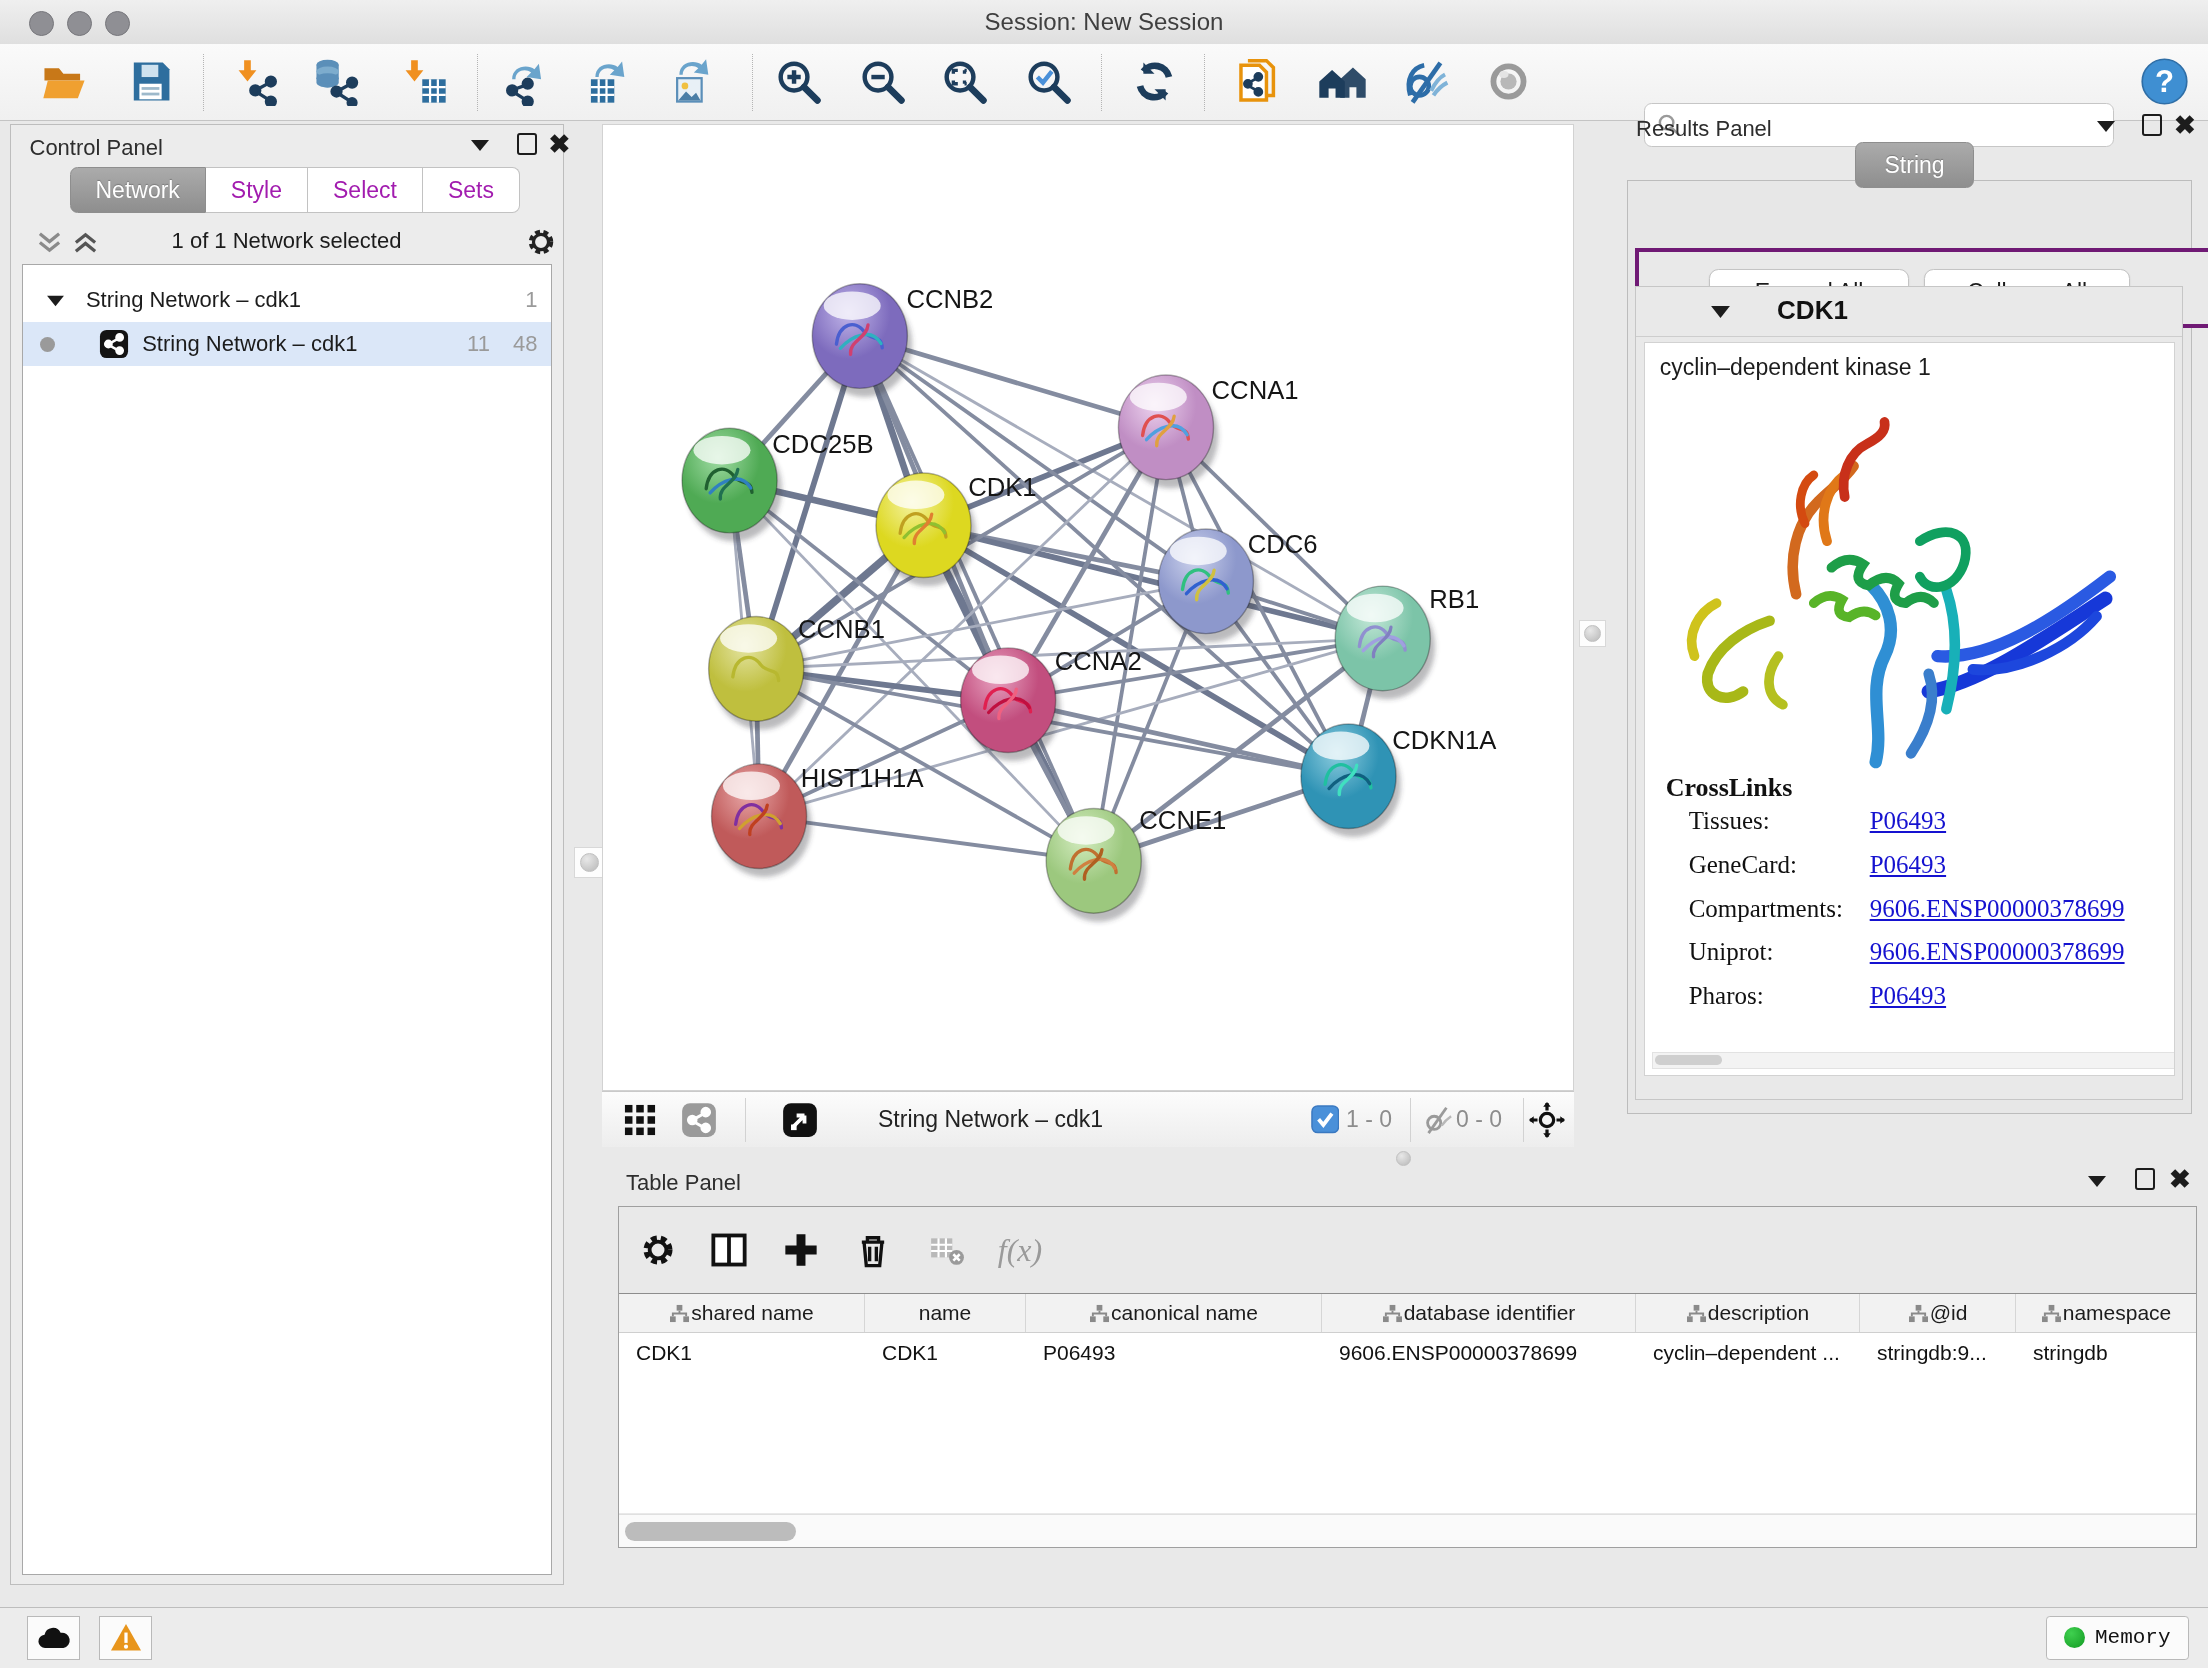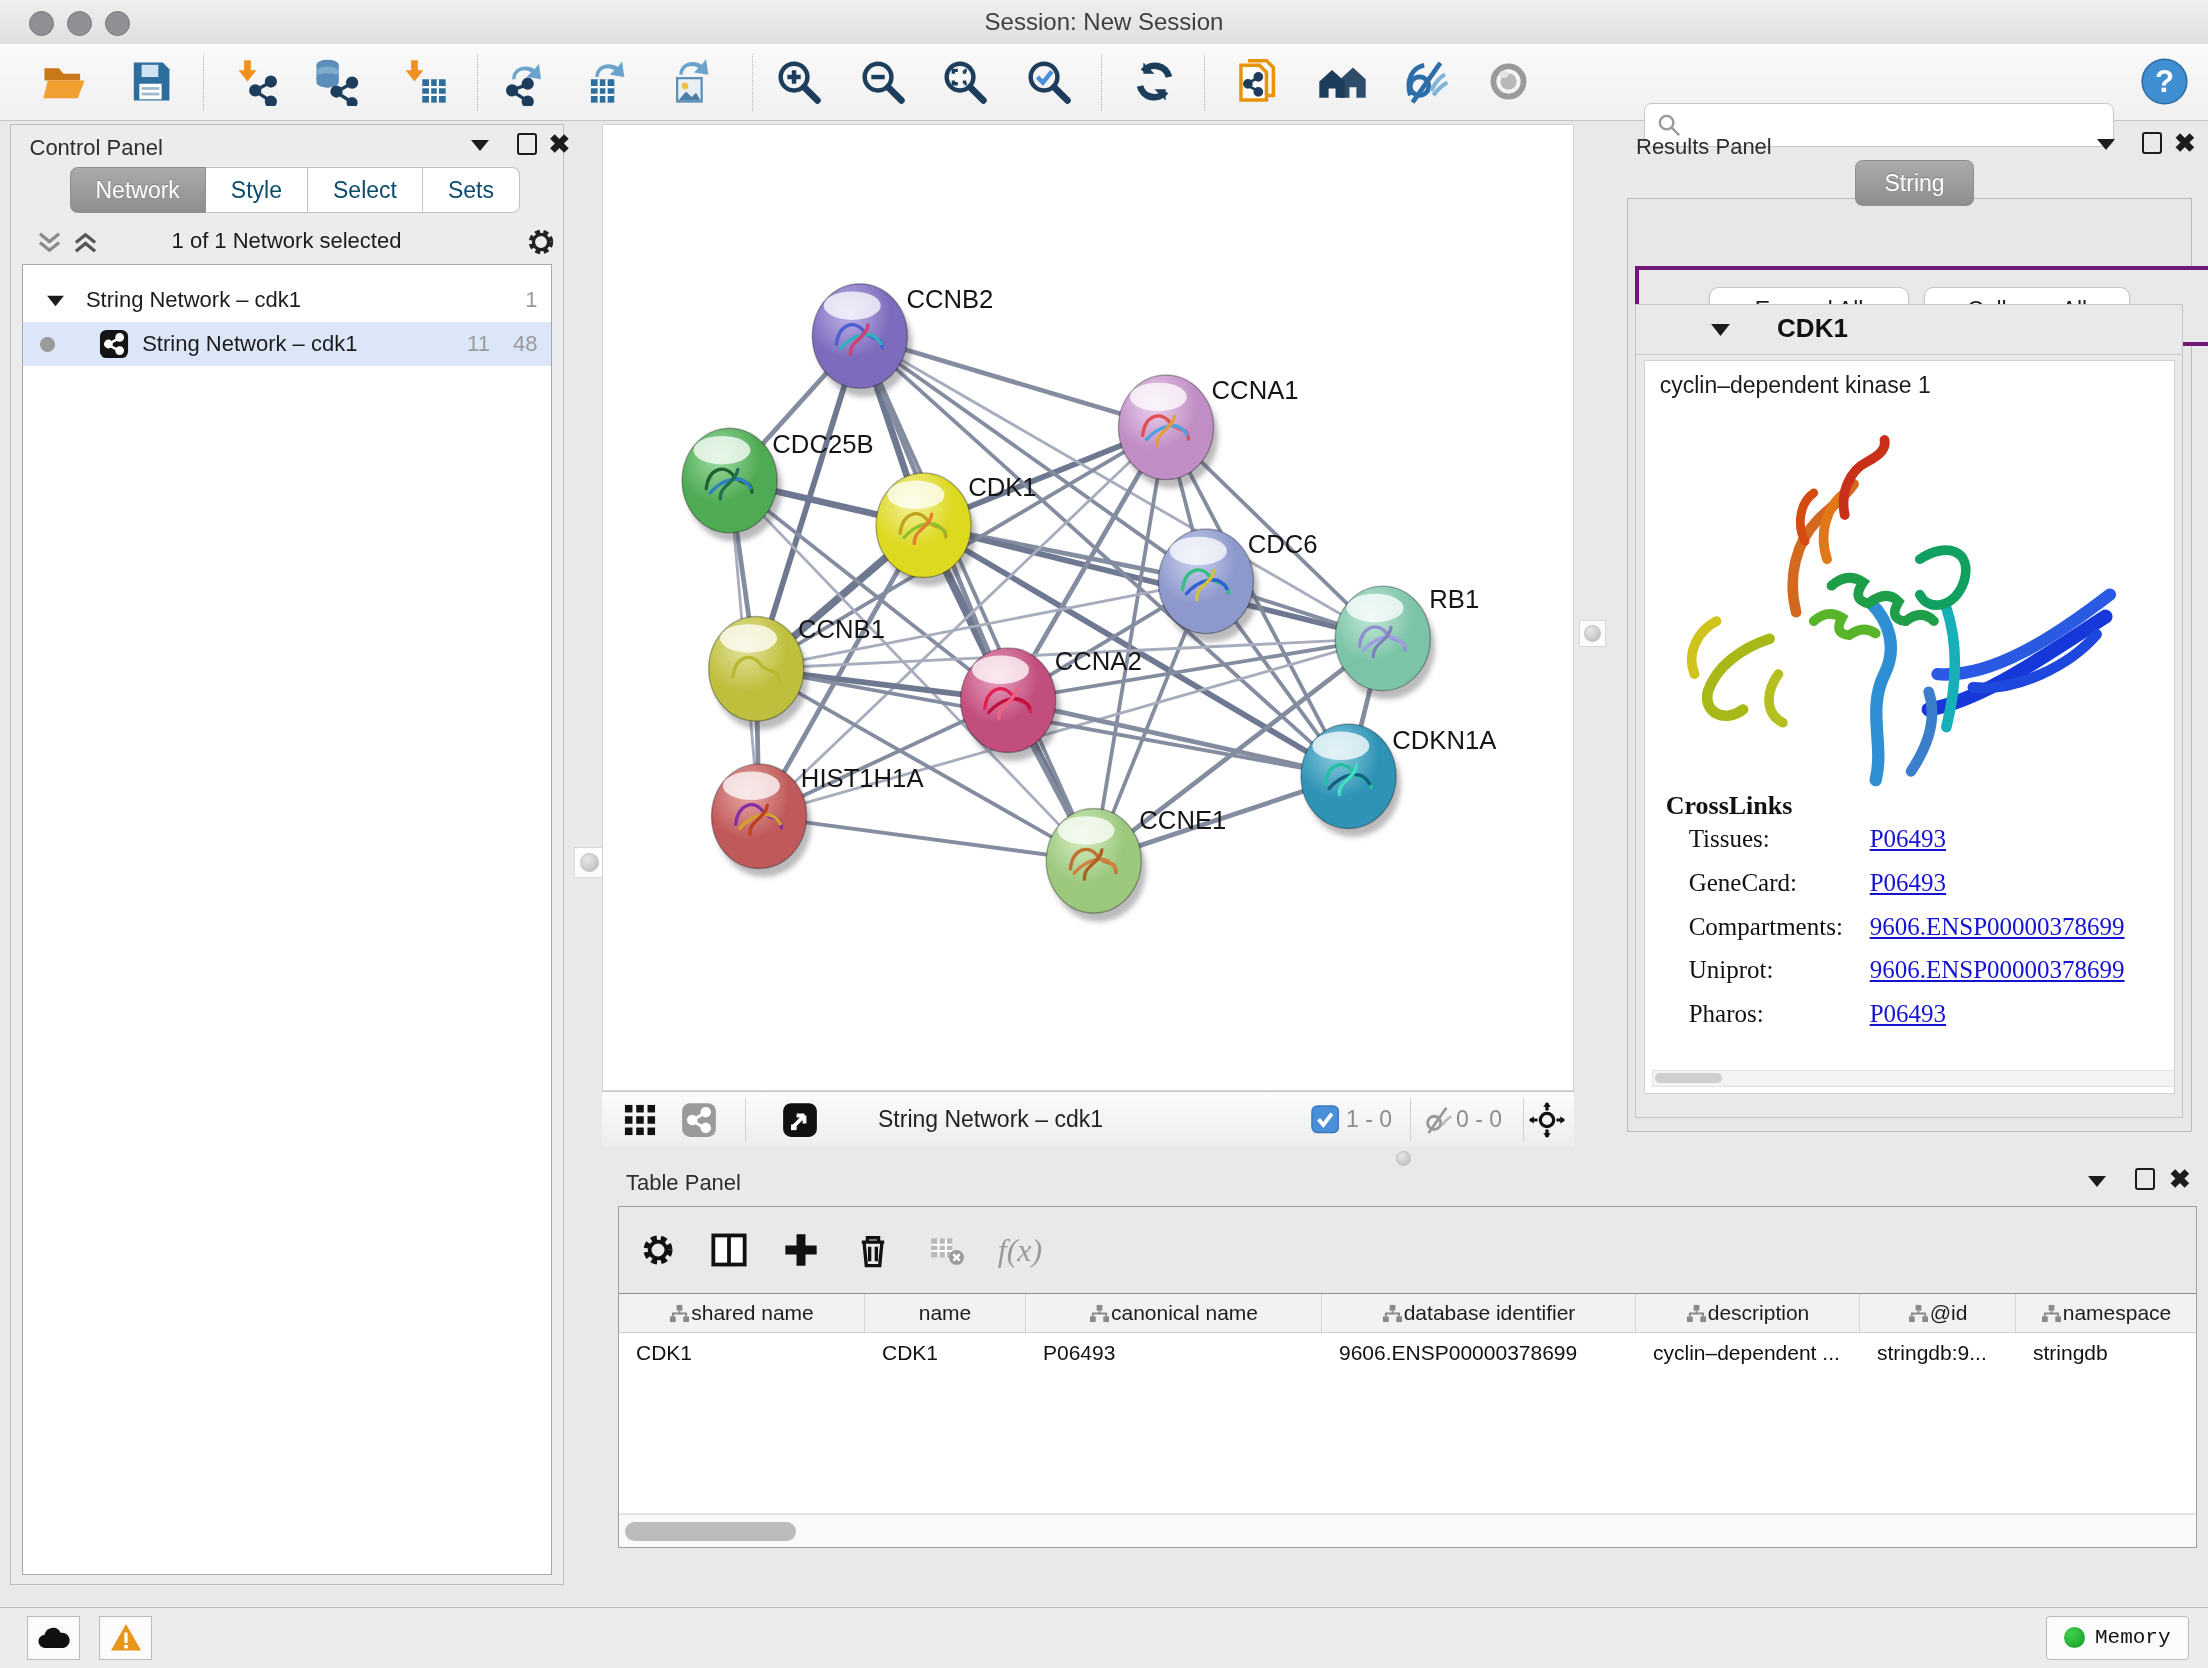--- a/index.html
+++ b/index.html
@@ -12,21 +12,21 @@
   .toolbar{position:absolute;left:0;top:44px;width:2208px;height:76px;background:linear-gradient(#fafafa,#f0f0f0);border-bottom:1px solid #c4c4c4;}
   .tb-icon{position:absolute;top:11.4px;width:53px;height:53px;display:flex;align-items:center;justify-content:center;}
   .tb-sep{position:absolute;top:9.5px;width:0;height:57px;border-left:1.9px dotted #b4b4b4;}
   .searchbox{position:absolute;left:1644px;top:59px;width:470px;height:44px;background:#fff;border:1px solid #c6c6c6;border-radius:7.6px;display:flex;align-items:center;padding-left:11.4px;box-sizing:border-box;}
   
   .panel-title{position:absolute;font-size:22px;color:#2d2d2d;}
   .ph-caret{position:absolute;width:0;height:0;border-left:9.5px solid transparent;border-right:9.5px solid transparent;border-top:11.4px solid #1c1c1c;}
   .ph-float{position:absolute;width:16px;height:18px;border:2.9px solid #1c1c1c;border-radius:2.9px;background:transparent;}
   .ph-close{position:absolute;font-size:26px;font-weight:bold;color:#1c1c1c;line-height:26px;}
   .seg{display:flex;position:absolute;}
-  .seg .tab{height:44px;line-height:44px;padding:0 25px;background:#fff;border:1px solid #c2c2c2;border-left:none;font-size:23px;color:#0c4a6e;text-align:center;}
+  .seg .tab{height:44px;line-height:44px;padding:0 25px;background:#fff;border:1px solid #c2c2c2;border-left:none;font-size:23px;color:#a21caf;text-align:center;}
   .seg .tab:first-child{border-left:1px solid #c2c2c2;border-radius:7.6px 0 0 7.6px;}
   .seg .tab:last-child{border-radius:0 7.6px 7.6px 0;}
   .seg .tab.active{background:linear-gradient(#ababab,#8e8e8e);color:#fff;border-color:#8e8e8e;text-shadow:0 -1px 1px rgba(0,0,0,.25);}
   
   .control-panel{position:absolute;left:9.5px;top:124px;width:554px;height:1461px;background:#ececec;border:1px solid #bdbdbd;box-sizing:border-box;}
   .cp-toolrow{position:absolute;left:0px;top:95px;width:100%;height:44px;}
   .cp-status{position:absolute;left:0;top:7.6px;width:100%;text-align:center;font-size:22px;color:#1c1c1c;}
   .tree-box{position:absolute;left:11.4px;top:139px;width:530px;height:1311px;background:#fff;border:1px solid #a8a8a8;box-sizing:border-box;}
   .tree-row{position:relative;width:100%;height:44px;display:flex;align-items:center;font-size:22px;color:#1c1c1c;}
   .tree-row.selected{background:#dbe7f8;}
@@ -35,21 +35,21 @@
   .split-dot-box{position:absolute;width:28.5px;height:28.5px;background:#fdfdfd;border:1px solid #d8d8d8;display:flex;align-items:center;justify-content:center;}
   .split-dot{width:17px;height:17px;border-radius:50%;background:radial-gradient(circle at 35% 30%,#e8e8e8,#b8b8b8);border:1px solid #c0c0c0;}
   
   .netview{position:absolute;left:602px;top:124px;width:972px;height:967px;background:#fff;border:1px solid #d2d2d2;box-sizing:border-box;}
   .net-toolbar{position:absolute;left:602px;top:1091px;width:972px;height:55px;background:linear-gradient(#fcfcfc,#ededed);border-top:1px solid #c9c9c9;border-bottom:1px solid #bdbdbd;}
   .nt-icon{position:absolute;top:8.6px;width:38px;height:38px;display:flex;align-items:center;justify-content:center;}
   .nt-sep{position:absolute;top:5.7px;height:44px;border-left:1px solid #d2d2d2;}
   .nt-title{position:absolute;left:276px;top:0;height:55px;line-height:55px;font-size:23px;color:#222;}
   .nt-num{position:absolute;top:0;height:55px;line-height:55px;font-size:23px;color:#8c8c8c;}
   
-  .results-panel{position:absolute;left:1617px;top:124px;width:582px;height:1010px;}
+  .results-panel{position:absolute;left:1617px;top:106px;width:582px;height:1010px;}
   .rp-outer{position:absolute;left:9.5px;top:74px;width:565px;height:934px;background:#e7e7e7;border:1px solid #bcbcbc;box-sizing:border-box;}
   .rp-btnbox{position:absolute;left:7.6px;top:19px;width:632px;height:80px;background:#e9e9e9;border:4px solid #701a75;box-sizing:border-box;margin-top:48px;}
   .rp-btn{position:absolute;top:17px;height:44px;line-height:44px;background:#fff;border:1px solid #c4c4c4;border-radius:9.5px;font-size:23px;color:#1c1c1c;text-align:center;box-shadow:0 1px 1.9px rgba(0,0,0,.12);}
   .rp-contentbox{position:absolute;left:7.6px;top:105px;width:548px;height:814px;background:#e9e9e9;border:1px solid #c6c6c6;box-sizing:border-box;}
   .rp-entry-head{position:absolute;left:0;top:0;width:100%;height:49px;border-bottom:1px solid #cdcdcd;}
   .rp-white{position:absolute;left:7.6px;top:55px;width:531px;height:734px;background:#fff;border:1px solid #d2d2d2;box-sizing:border-box;overflow:hidden;}
   .rp-desc{position:absolute;left:15px;top:11.4px;font-size:23px;color:#1c1c1c;}
   .xl-head{position:absolute;left:21px;top:430px;font-family:"Liberation Serif",serif;font-weight:bold;font-size:26px;color:#111;}
   .xl-row{position:absolute;left:44px;width:476px;height:44px;font-family:"Liberation Serif",serif;font-size:25px;color:#111;}
   .xl-link{position:absolute;left:181px;top:0;color:#1512d0;text-decoration:underline;}

